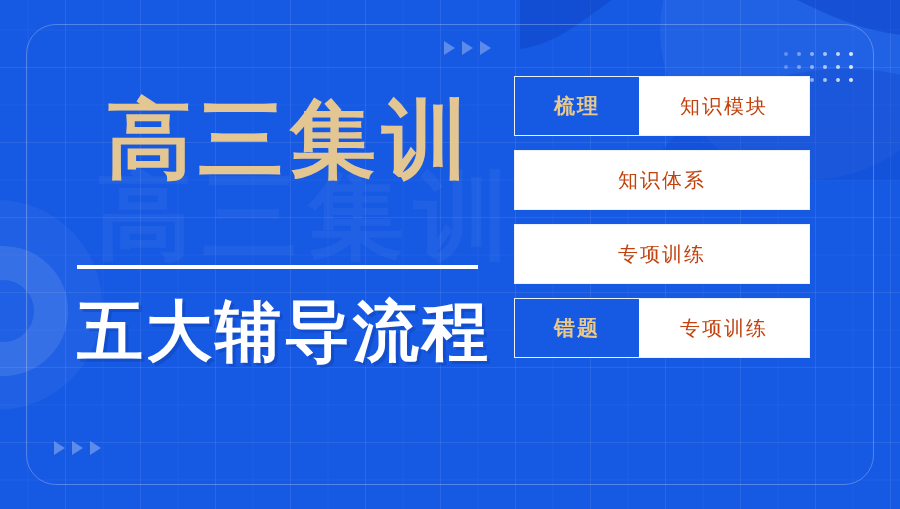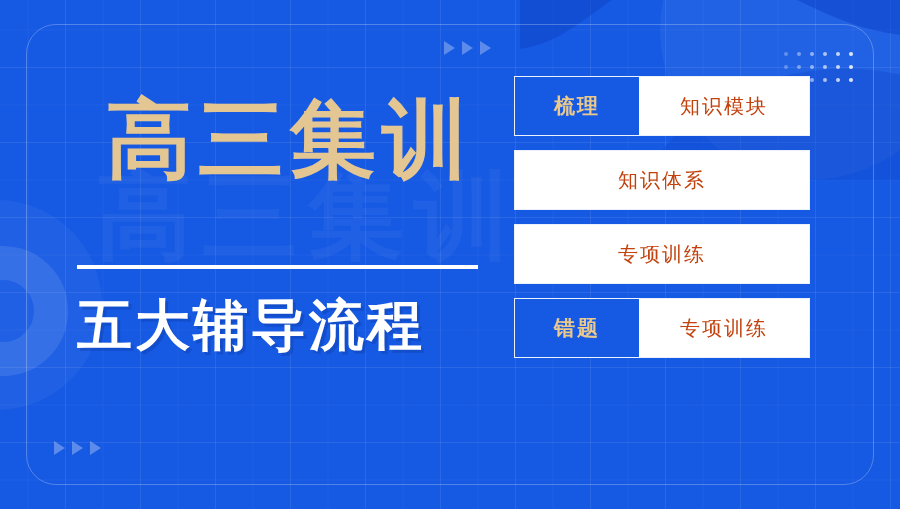--- a/index.html
+++ b/index.html
@@ -95,21 +95,21 @@
     letter-spacing:6px;
     color:#E3C692;
     white-space:nowrap;
   }
   .divider{
     position:absolute;left:77px;top:265px;width:401px;height:4px;
     background:#FFFFFF;
   }
   .sub-title{
     position:absolute;left:77px;top:298px;
-    font-size:55px;line-height:1;font-weight:700;
+    font-size:66px;line-height:1;font-weight:700;
     letter-spacing:3px;
     color:#FFFFFF;
     white-space:nowrap;
     text-shadow:3px 3px 0 rgba(10,48,140,.28);
   }
 
   
   .rows{
     position:absolute;left:514px;top:76px;
     width:296px;

